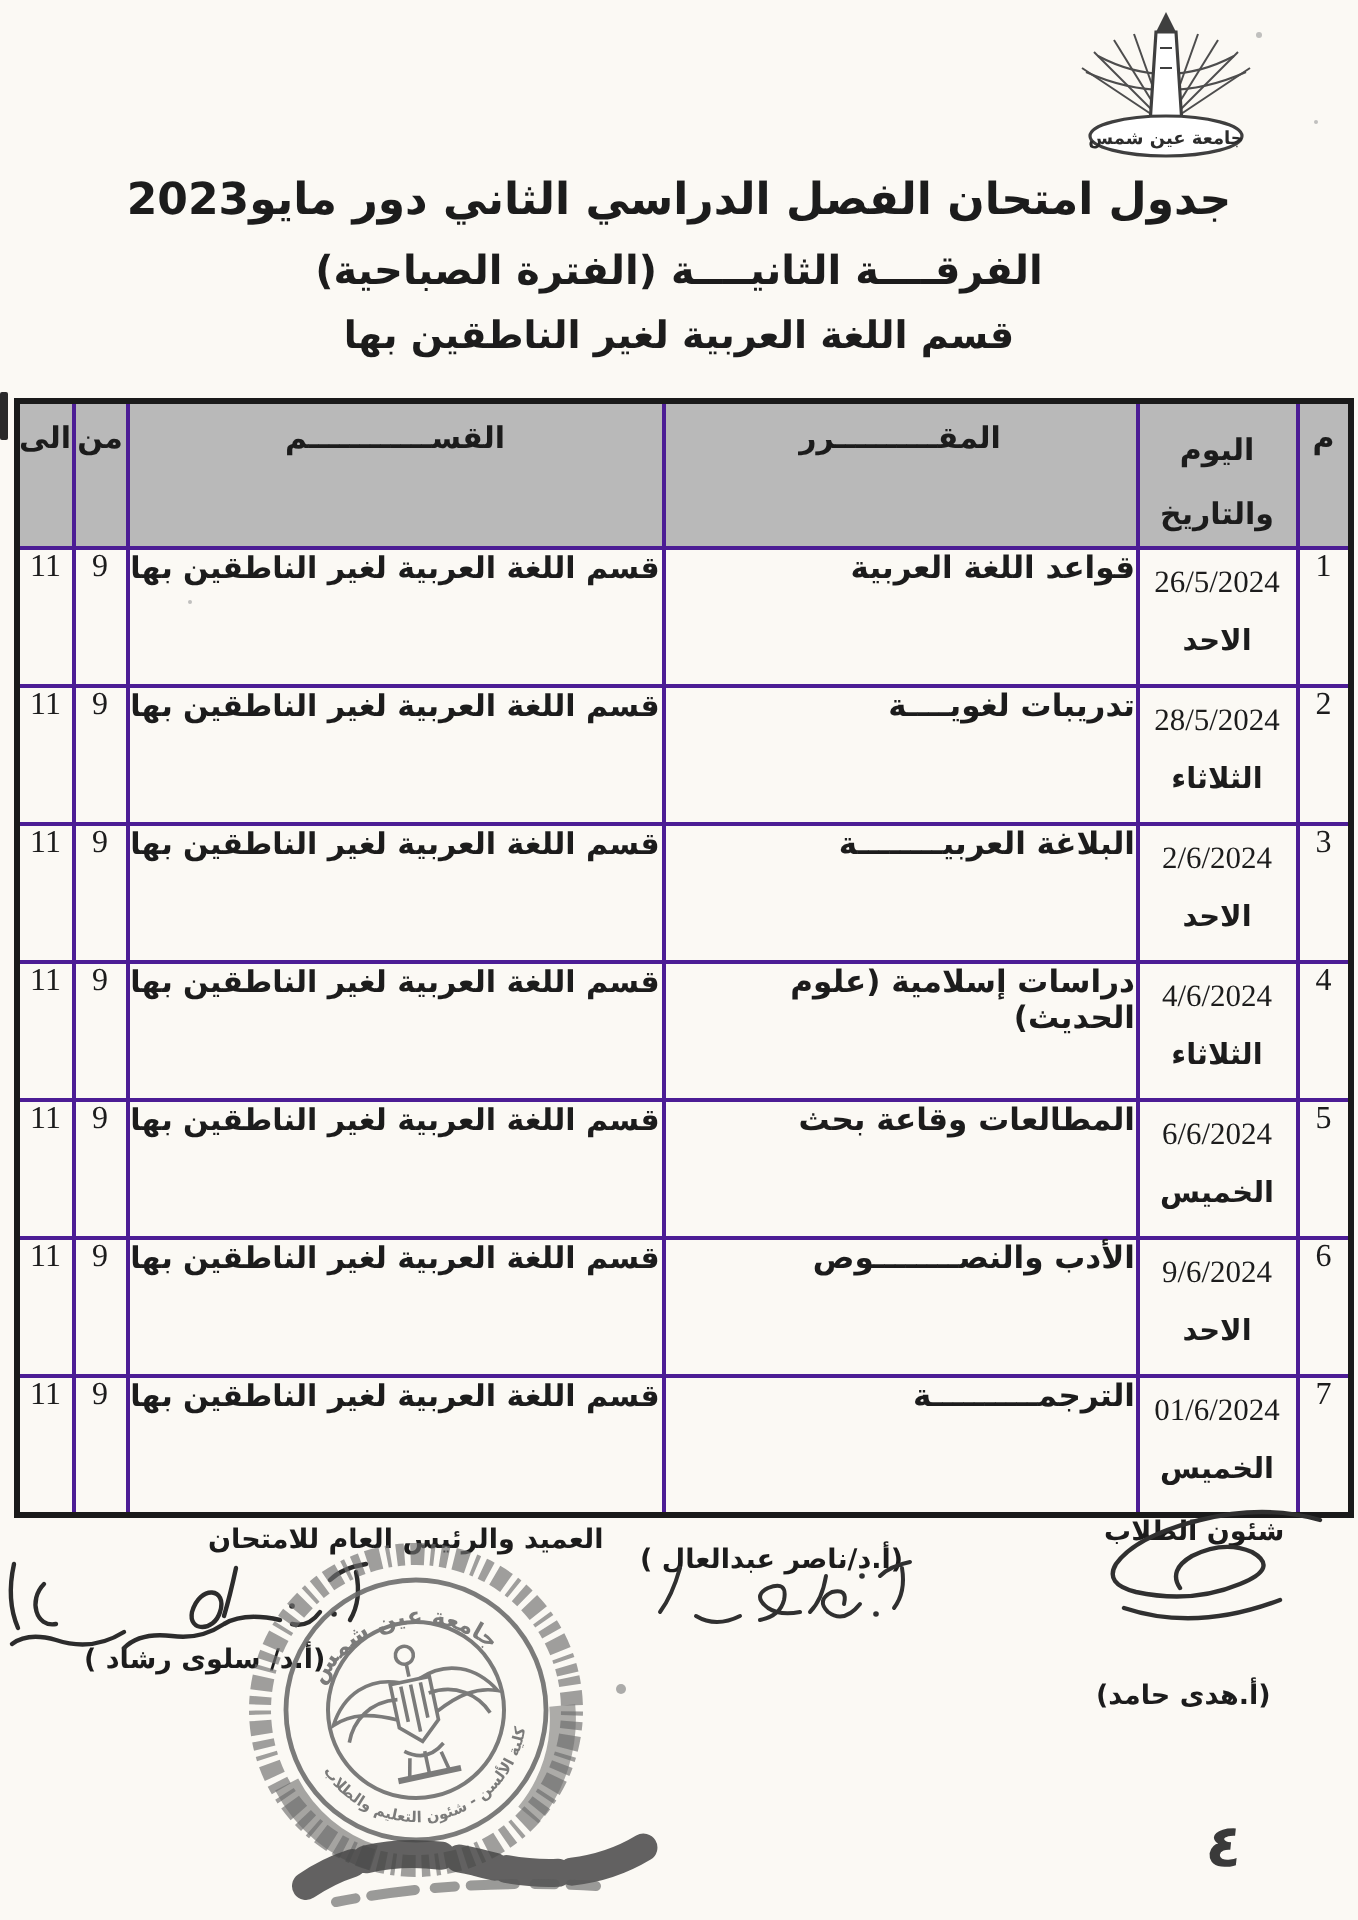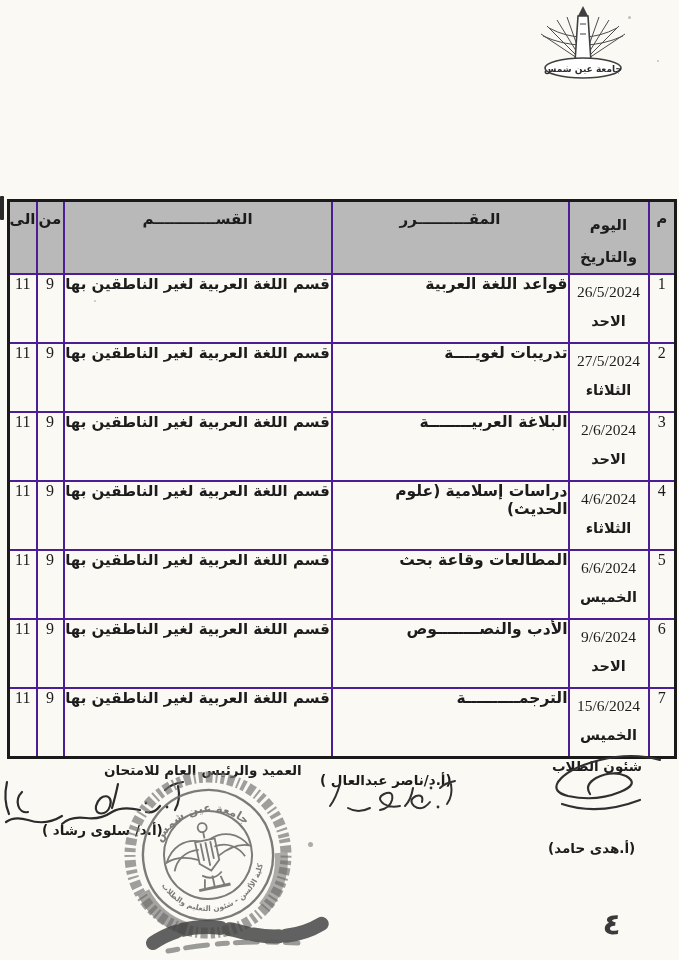--- a/index.html
+++ b/index.html
@@ -102,20 +102,25 @@
       </g>
       <polygon points="56,2 51,12 61,12" fill="#3f3f3f"></polygon>
       <polygon points="51,12 61,12 64,58 48,58" fill="#ffffff" stroke="#3f3f3f" stroke-width="1.6"></polygon>
       <line x1="53" y1="20" x2="59" y2="20" stroke="#3f3f3f" stroke-width="1"></line>
       <line x1="53" y1="30" x2="59" y2="30" stroke="#3f3f3f" stroke-width="1"></line>
       <ellipse cx="56" cy="64" rx="38" ry="10" fill="#ffffff" stroke="#3f3f3f" stroke-width="1.6"></ellipse>
       <text x="56" y="68" text-anchor="middle" font-size="9" font-weight="bold" fill="#2c2c2c">جامعة عين شمس</text>
     </svg>
   </div>
 
+  <div class="title-block">
+    <div class="t1">جدول امتحان الفصل الدراسي الثاني دور مايو2023</div>
+    <div class="t2">الفرقــــة الثانيــــة (الفترة الصباحية)</div>
+    <div class="t3">قسم اللغة العربية لغير الناطقين بها</div>
+  </div>
 
   <div class="edge-mark"></div>
   <div class="speck sp1"></div>
   <div class="speck sp2"></div>
   <div class="speck sp3"></div>
   <div class="speck sp4"></div>
 
   <table class="schedule" dir="rtl">
     <colgroup>
       <col style="width:27px">
@@ -143,21 +148,21 @@
           <div class="day">الاحد</div>
         </td>
         <td class="c-course">قواعد اللغة العربية</td>
         <td class="c-dept">قسم اللغة العربية لغير الناطقين بها</td>
         <td class="c-from">9</td>
         <td class="c-to">11</td>
       </tr>
       <tr>
         <td class="c-num">2</td>
         <td class="c-date">
-          <div class="date">27/5/2024</div>
+          <div class="date">28/5/2024</div>
           <div class="day">الثلاثاء</div>
         </td>
         <td class="c-course">تدريبات لغويــــة</td>
         <td class="c-dept">قسم اللغة العربية لغير الناطقين بها</td>
         <td class="c-from">9</td>
         <td class="c-to">11</td>
       </tr>
       <tr>
         <td class="c-num">3</td>
         <td class="c-date">
@@ -198,21 +203,21 @@
           <div class="day">الاحد</div>
         </td>
         <td class="c-course">الأدب والنصــــــــوص</td>
         <td class="c-dept">قسم اللغة العربية لغير الناطقين بها</td>
         <td class="c-from">9</td>
         <td class="c-to">11</td>
       </tr>
       <tr>
         <td class="c-num">7</td>
         <td class="c-date">
-          <div class="date">15/6/2024</div>
+          <div class="date">01/6/2024</div>
           <div class="day">الخميس</div>
         </td>
         <td class="c-course">الترجمــــــــــة</td>
         <td class="c-dept">قسم اللغة العربية لغير الناطقين بها</td>
         <td class="c-from">9</td>
         <td class="c-to">11</td>
       </tr>
     </tbody>
   </table>
 

